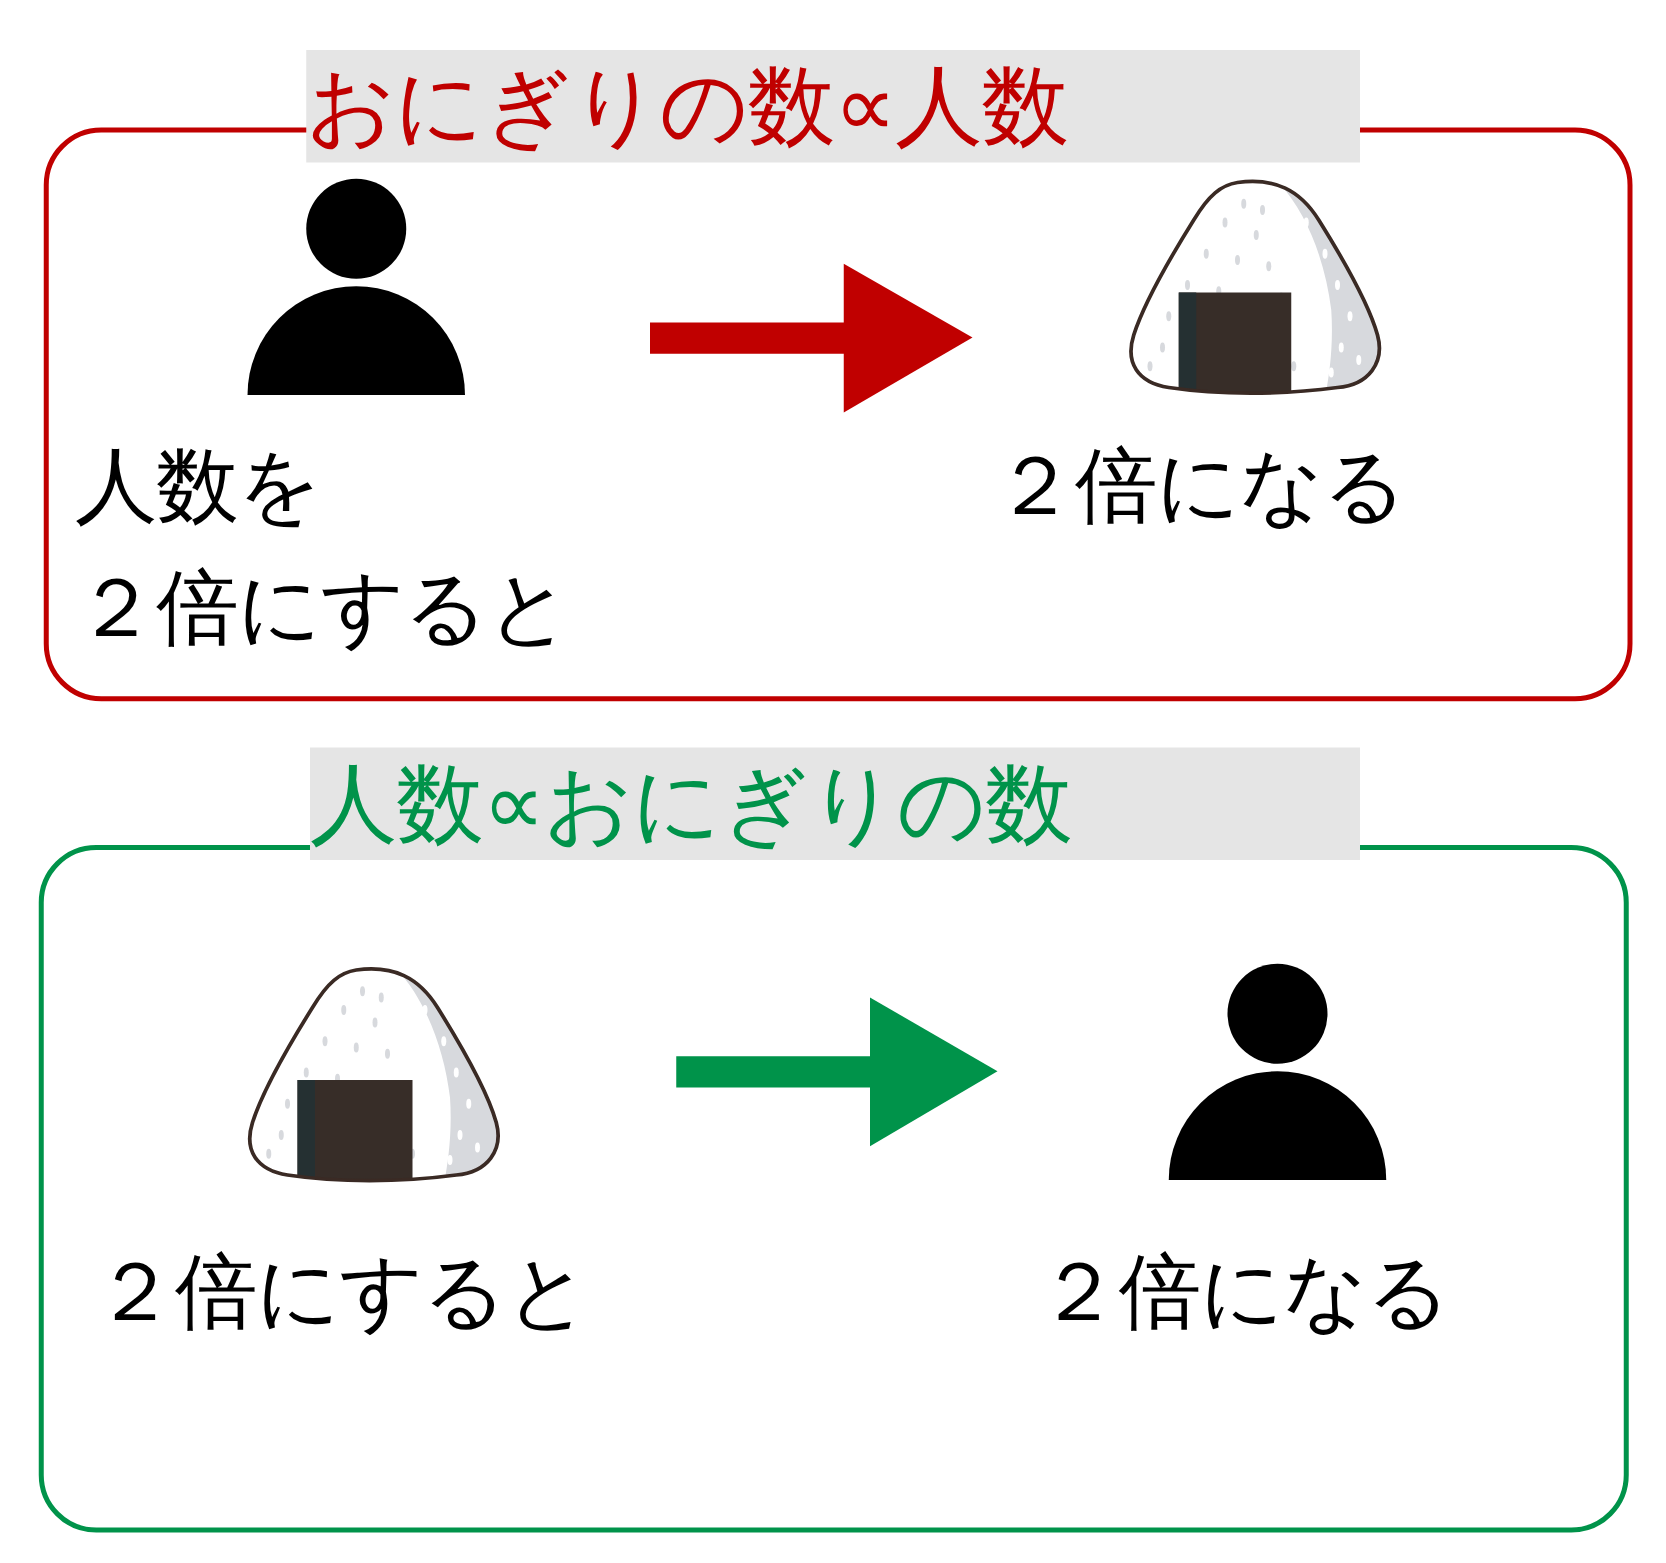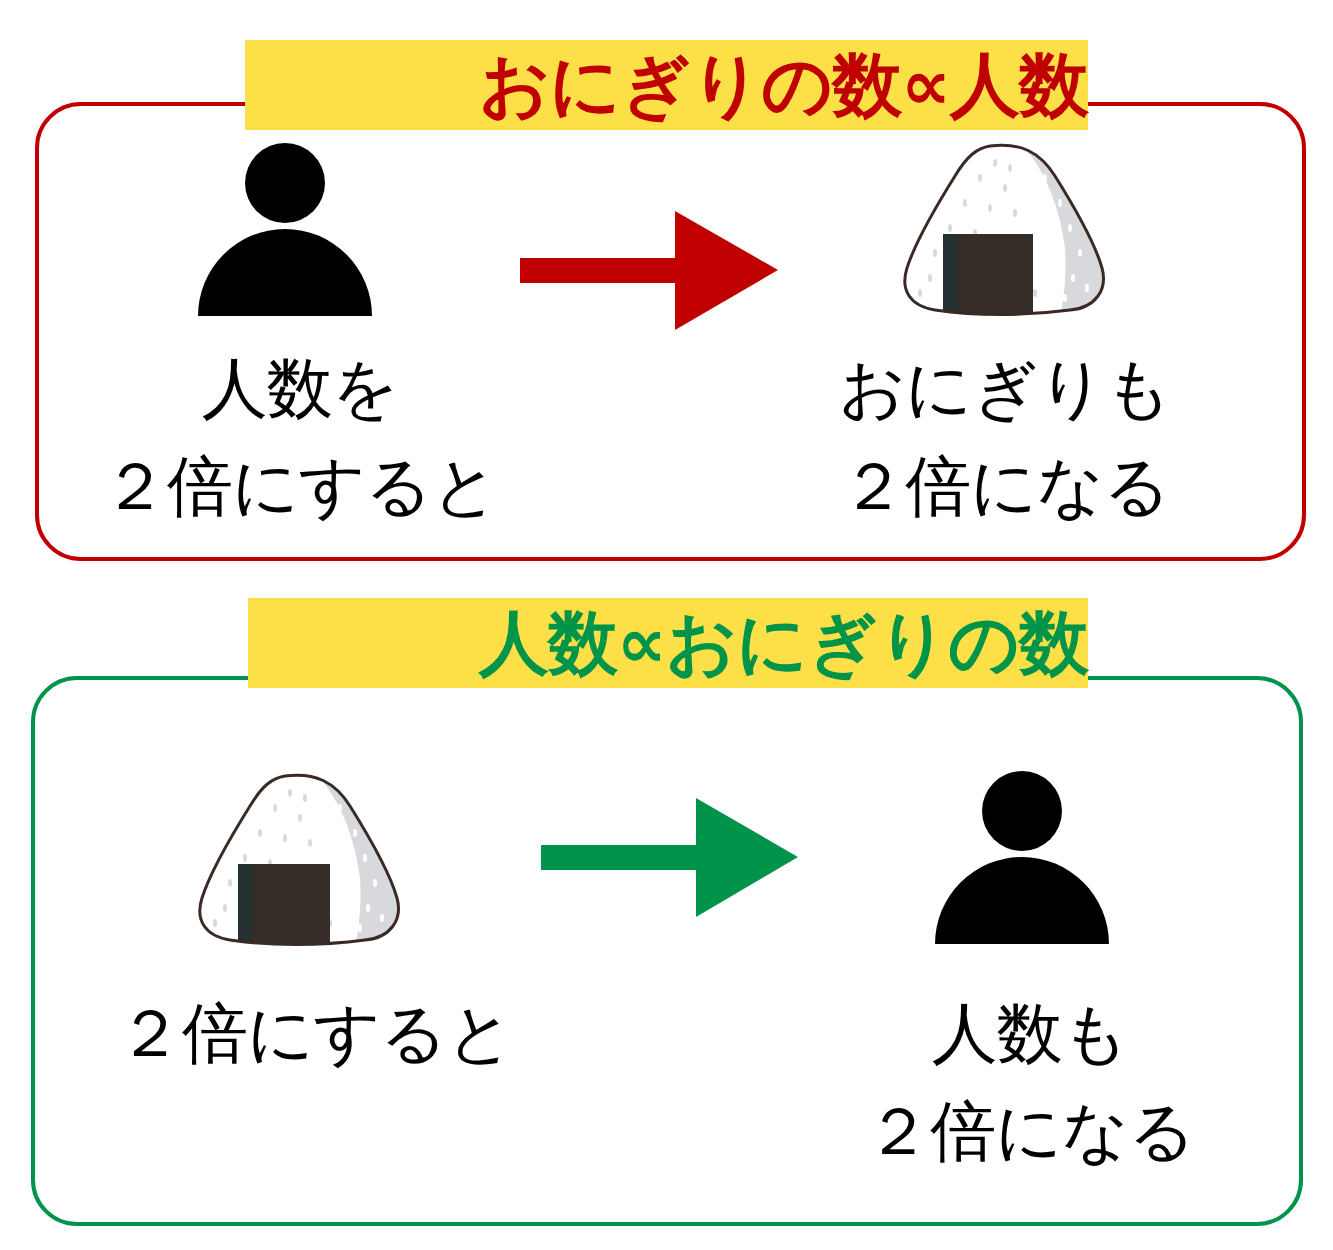--- a/index.html
+++ b/index.html
@@ -1,27 +1,27 @@
 <!DOCTYPE html>
 <html><head>
   <meta charset="utf-8">
   <style>
     html, body { margin: 0; padding: 0; background: #ffffff; }
     body { width: 1333px; height: 1250px; position: relative; overflow: hidden;
            font-family: "DejaVu Sans", "Liberation Sans", sans-serif; }
     .panel { position: absolute; box-sizing: border-box; border-radius: 46px; }
     .panel-red { left: 35px; top: 102px; width: 1271px; height: 459px; border: 4px solid #c00000; }
     .panel-green { left: 31px; top: 676px; width: 1272px; height: 550px; border: 4px solid #00934a; }
-    .panel-title { position: absolute; background: #fde047; white-space: nowrap;
-                   font-weight: bold; font-size: 70px; line-height: 90px; text-align: right;
+    .panel-title { position: absolute; background: #e5e5e5; white-space: nowrap;
+                   font-weight: normal; font-size: 70px; line-height: 90px; text-align: left;
                    letter-spacing: -1px; }
     .title-red { left: 245px; top: 40px; width: 843px; color: #c00000; }
     .title-green { left: 248px; top: 598px; width: 840px; color: #00934a; }
     .caption { position: absolute; color: #000000; font-size: 66px; line-height: 98px;
-               text-align: center; white-space: nowrap; letter-spacing: -1px; }
+               text-align: left; white-space: nowrap; letter-spacing: -1px; }
     .abs { position: absolute; }
   </style>
 </head>
 <body>
 
 <div class="panel panel-red"></div>
 <div class="panel-title title-red">おにぎりの数∝人数</div>
 
 <svg class="abs" style="left:190px;top:135px;" width="195" height="190" viewBox="190 135 195 190">
   <circle cx="285" cy="183" r="40" fill="#000"></circle>
@@ -74,21 +74,20 @@
     <rect x="48" y="96" width="14" height="82" fill="#253032"></rect>
   </g>
   <path d="M95 8 C125 4 145 14 160 38 C180 70 200 105 207 130 C213 152 200 170 175 172 C130 178 80 178 40 172 C15 168 5 152 12 130 C20 105 40 70 60 38 C72 18 82 10 95 8 Z" fill="none" stroke="#3a2a24" stroke-width="3"></path>
 </svg>
 
 <div class="caption" style="left:60px;top:340px;width:480px;">
   <div>人数を</div>
   <div>２倍にすると</div>
 </div>
 <div class="caption" style="left:795px;top:340px;width:420px;">
-  <div>おにぎりも</div>
   <div>２倍になる</div>
 </div>
 
 <div class="panel panel-green"></div>
 <div class="panel-title title-green">人数∝おにぎりの数</div>
 
 <svg class="abs" style="left:190px;top:768px;" width="215" height="180" viewBox="0 0 215 180">
   <defs>
     <clipPath id="oc2">
         <path d="M95 8 C125 4 145 14 160 38 C180 70 200 105 207 130 C213 152 200 170 175 172 C130 178 80 178 40 172 C15 168 5 152 12 130 C20 105 40 70 60 38 C72 18 82 10 95 8 Z"></path>
@@ -138,15 +137,14 @@
 
 <svg class="abs" style="left:928px;top:765px;" width="190" height="185" viewBox="928 765 190 185">
   <circle cx="1022" cy="811" r="40" fill="#000"></circle>
   <path d="M935 944 A87 87 0 0 1 1109 944 Z" fill="#000"></path>
 </svg>
 
 <div class="caption" style="left:75px;top:985px;width:480px;">
   <div>２倍にすると</div>
 </div>
 <div class="caption" style="left:830px;top:985px;width:400px;">
-  <div>人数も</div>
   <div>２倍になる</div>
 </div>
 
 </body></html>

